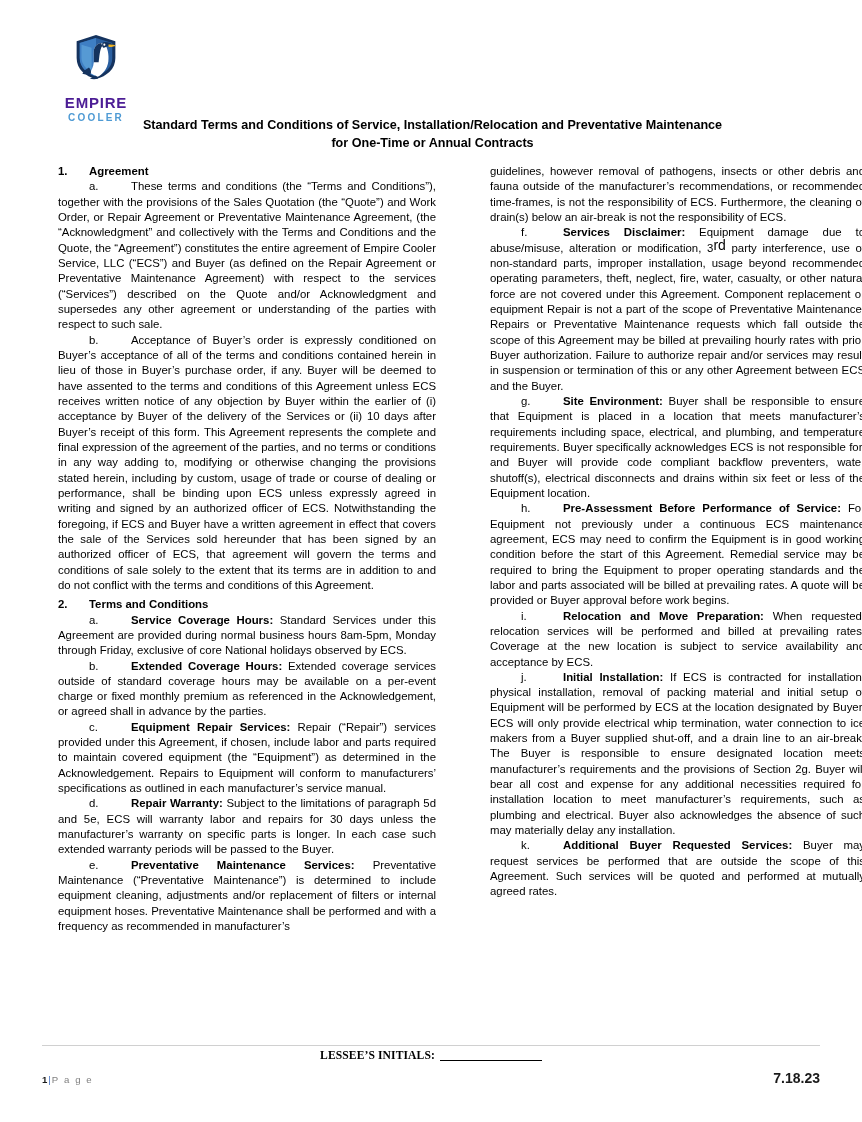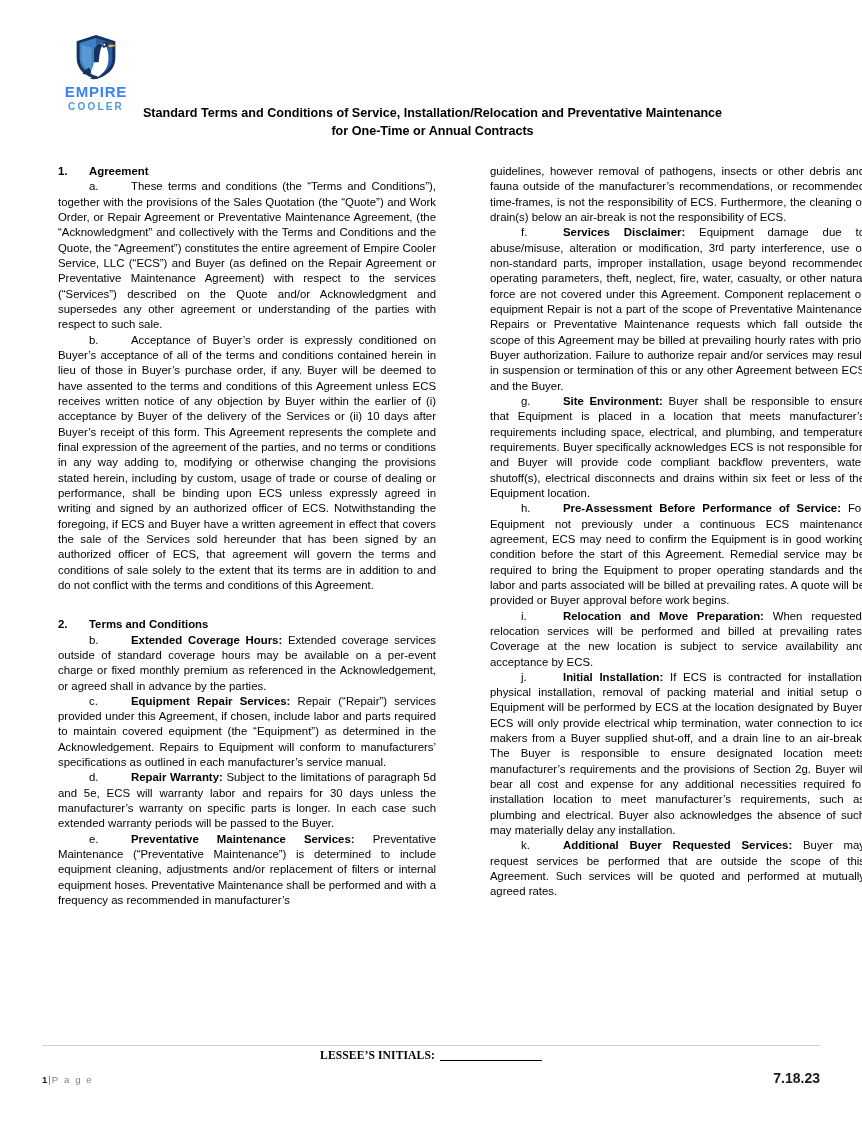--- a/index.html
+++ b/index.html
@@ -36,39 +36,39 @@
     width: 44px;
     height: 46px;
     margin: 0 auto;
     display: block;
   }
   .logo-word {
     font-family: "Liberation Sans", sans-serif;
     font-weight: bold;
     font-size: 15px;
     letter-spacing: 0.8px;
-    color: #3b82f6;
+    color: #4c1d95;
     line-height: 1.05;
-    margin-top: 4px;
+    margin-top: 15px;
   }
   .logo-sub {
     font-family: "Liberation Sans", sans-serif;
     font-weight: bold;
     font-size: 10px;
     letter-spacing: 2.2px;
     color: #4e9ad4;
     line-height: 1.2;
     margin-top: 1px;
   }
 
   
   .doc-title {
     position: absolute;
     left: 120px;
-    top: 104px;
+    top: 116px;
     width: 625px;
     text-align: center;
     font-family: "Liberation Sans", sans-serif;
     font-weight: bold;
     font-size: 12.6px;
     line-height: 1.45;
     color: #000;
   }
   .doc-title .line2 { display: block; }
 
@@ -113,21 +113,21 @@
     margin: 0;
   }
   .lettered .ltr {
     display: inline-block;
     width: 42px;
     margin-left: 31px;
     text-indent: 0;
   }
   .lbl { font-weight: bold; }
   sup.ord {
-    font-size: 10px;
+    font-size: 14px;
     vertical-align: 0.12em;
     line-height: 0;
   }
 
   
   .footer-rule {
     position: absolute;
     left: 42px;
     top: 1045px;
     width: 778px;
@@ -211,22 +211,23 @@
   <div class="columns">
 
     <div class="col left">
 
       <p class="num-head"><span class="n">1.</span><span>Agreement</span></p>
 
       <p class="block lettered"><span class="ltr">a.</span><span>These terms and conditions (the “Terms and Conditions”), together with the provisions of the Sales Quotation (the “Quote”) and Work Order, or Repair Agreement or Preventative Maintenance Agreement, (the “Acknowledgment” and collectively with the Terms and Conditions and the Quote, the “Agreement”) constitutes the entire agreement of Empire Cooler Service, LLC (“ECS”) and Buyer (as defined on the Repair Agreement or Preventative Maintenance Agreement) with respect to the services (“Services”) described on the Quote and/or Acknowledgment and supersedes any other agreement or understanding of the parties with respect to such sale.</span></p>
 
       <p class="block lettered"><span class="ltr">b.</span><span>Acceptance of Buyer’s order is expressly conditioned on Buyer’s acceptance of all of the terms and conditions contained herein in lieu of those in Buyer’s purchase order, if any. Buyer will be deemed to have assented to the terms and conditions of this Agreement unless ECS receives written notice of any objection by Buyer within the earlier of (i) acceptance by Buyer of the delivery of the Services or (ii) 10 days after Buyer’s receipt of this form. This Agreement represents the complete and final expression of the agreement of the parties, and no terms or conditions in any way adding to, modifying or otherwise changing the provisions stated herein, including by custom, usage of trade or course of dealing or performance, shall be binding upon ECS unless expressly agreed in writing and signed by an authorized officer of ECS. Notwithstanding the foregoing, if ECS and Buyer have a written agreement in effect that covers the sale of the Services sold hereunder that has been signed by an authorized officer of ECS, that agreement will govern the terms and conditions of sale solely to the extent that its terms are in addition to and do not conflict with the terms and conditions of this Agreement.</span></p>
 
-      <p class="num-head" style="margin-top:24px"><span class="n">2.</span><span>Terms and Conditions</span></p>
-
+      <p class="num-head" style="margin-top:4px"><span class="n">2.</span><span>Terms and Conditions</span></p>
+
+      <p class="block lettered"><span class="ltr">a.</span><span class="lbl">Service Coverage Hours:</span><span> Standard Services under this Agreement are provided during normal business hours 8am-5pm, Monday through Friday, exclusive of core National holidays observed by ECS.</span></p>
 
       <p class="block lettered"><span class="ltr">b.</span><span class="lbl">Extended Coverage Hours:</span><span> Extended coverage services outside of standard coverage hours may be available on a per-event charge or fixed monthly premium as referenced in the Acknowledgement, or agreed shall in advance by the parties.</span></p>
 
       <p class="block lettered"><span class="ltr">c.</span><span class="lbl">Equipment Repair Services:</span><span> Repair (“Repair”) services provided under this Agreement, if chosen, include labor and parts required to maintain covered equipment (the “Equipment”) as determined in the Acknowledgement. Repairs to Equipment will conform to manufacturers’ specifications as outlined in each manufacturer’s service manual.</span></p>
 
       <p class="block lettered"><span class="ltr">d.</span><span class="lbl">Repair Warranty:</span><span> Subject to the limitations of paragraph 5d and 5e, ECS will warranty labor and repairs for 30 days unless the manufacturer’s warranty on specific parts is longer. In each case such extended warranty periods will be passed to the Buyer.</span></p>
 
       <p class="block lettered"><span class="ltr">e.</span><span class="lbl">Preventative Maintenance Services:</span><span> Preventative Maintenance (“Preventative Maintenance”) is determined to include equipment cleaning, adjustments and/or replacement of filters or internal equipment hoses. Preventative Maintenance shall be performed and with a frequency as recommended in manufacturer’s</span></p>
 
     </div>

